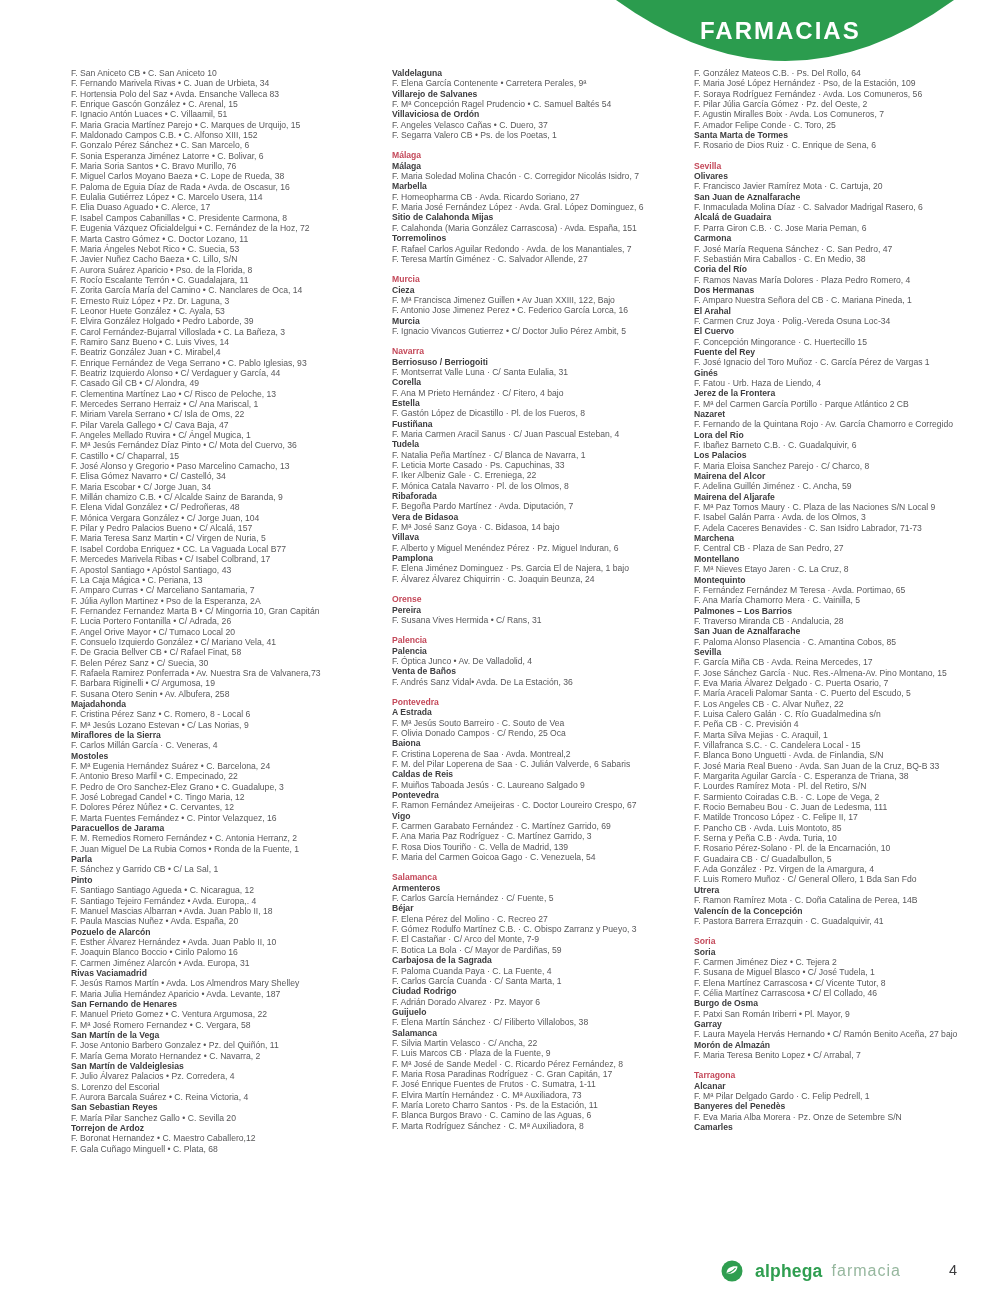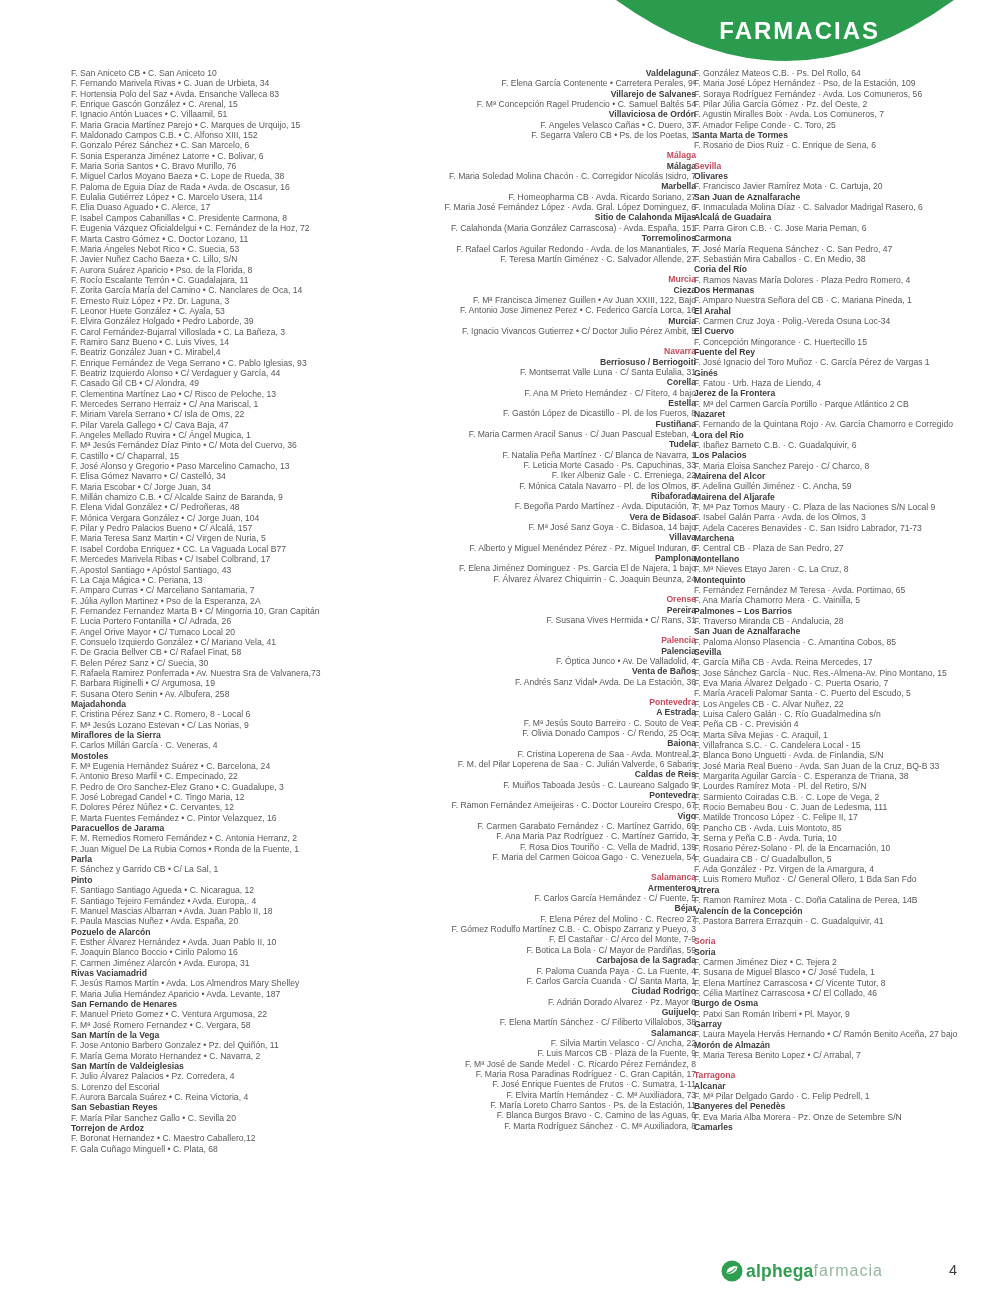--- a/index.html
+++ b/index.html
@@ -3,37 +3,37 @@
 <meta charset="utf-8">
 <style>
   html,body{margin:0;padding:0;background:#ffffff;}
   body{font-family:"Liberation Sans", sans-serif;}
   .page{position:relative;width:993px;height:1312px;background:#ffffff;overflow:hidden;}
 
   
   .banner-svg{position:absolute;top:0;left:0;width:993px;height:75px;display:block;}
   .banner-title{
     position:absolute;top:17px;left:700px;width:180px;
-    text-align:right;color:#ffffff;font-size:24px;font-weight:bold;
+    text-align:left;color:#ffffff;font-size:24px;font-weight:bold;
     letter-spacing:2px;
   }
 
   
   .col{position:absolute;top:68px;margin-left:25px;}
   #col1{left:46px;width:304px;}
-  #col2{left:367px;width:304px;text-align:right;}
+  #col2{left:367px;width:304px;}
   #col3{left:669px;width:298px;}
   .line{font-size:8.6px;line-height:10.35px;color:#58585a;}
   .entry{color:#58585a;}
   .city{font-weight:bold;color:#3d3d3f;}
   .city-light{color:#58585a;}
   .province{font-weight:bold;color:#c4495a;margin-top:10px;}
 
   
-  .footer-logo{position:absolute;left:721px;top:1259px;height:24px;display:flex;align-items:center;}
+  .footer-logo{position:absolute;left:721px;top:1259px;height:24px;display:flex;align-items:center;gap:9px;}
   .footer-logo svg{display:block;margin-right:3px;}
   .logo-bold{font-size:17.5px;font-weight:bold;color:#2f9e50;letter-spacing:0.2px;}
   .logo-light{font-size:16px;font-weight:400;color:#96b79e;letter-spacing:1px;}
   .page-number{position:absolute;top:1262px;right:36px;font-size:14.5px;color:#3c3c3e;}
 </style>
 </head>
 <body>
 
 <div class="page">
 

